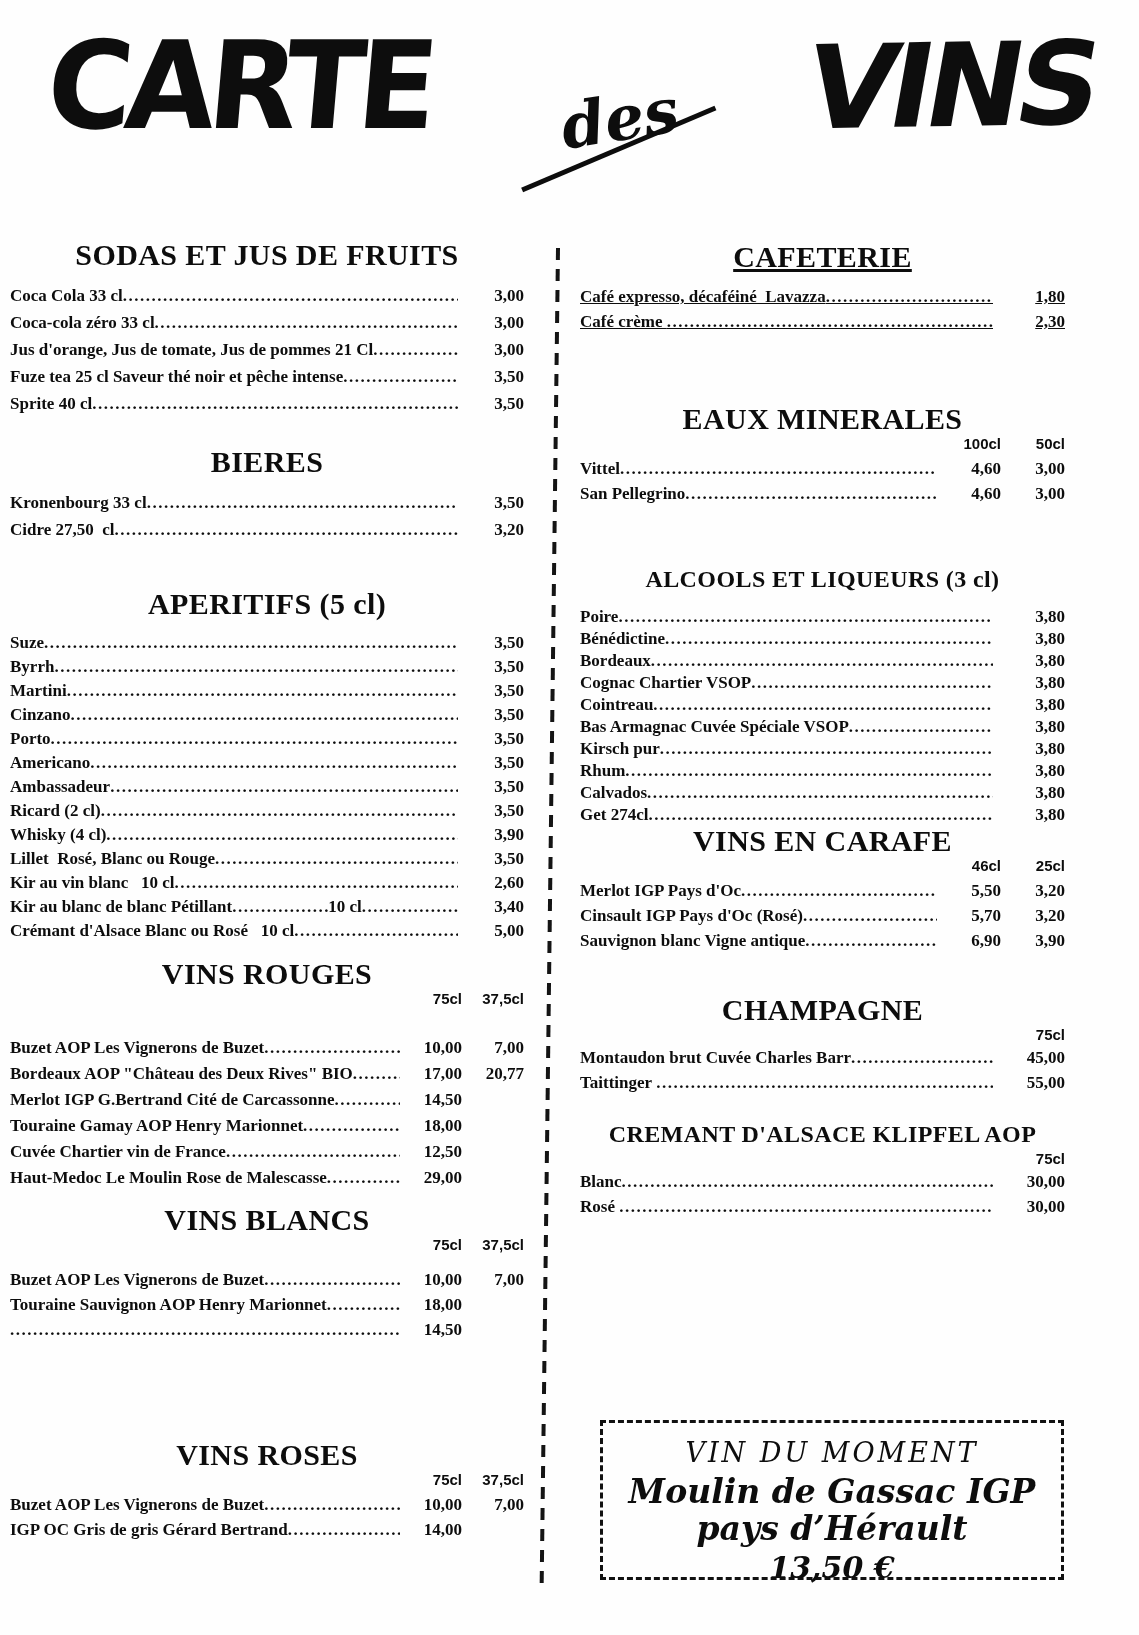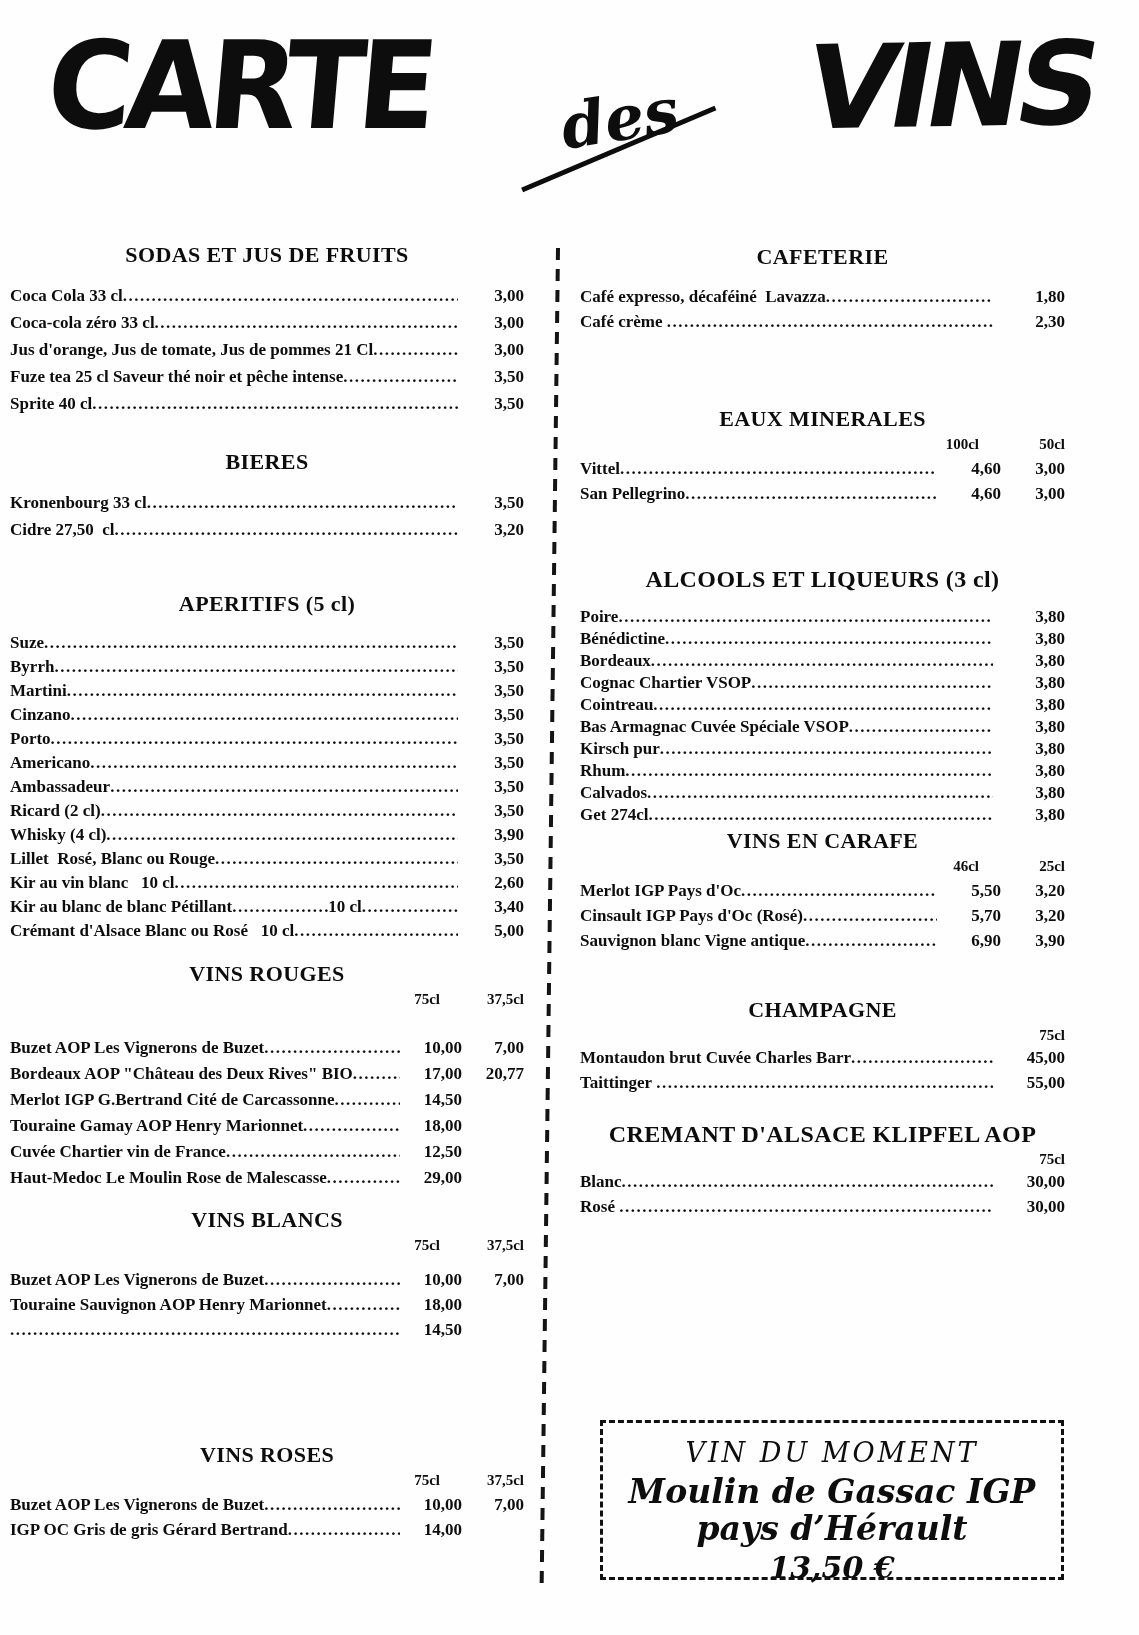--- a/index.html
+++ b/index.html
@@ -39,30 +39,29 @@
     background:repeating-linear-gradient(to bottom, #141414 0 12px, transparent 12px 21px);
     transform:rotate(0.7deg); transform-origin:top center;
   }
 
   
   .col { position:absolute; top:232px; }
   .col-left  { left:10px;  width:528px; padding-right:14px; }
   .col-right { left:580px; width:485px; }
 
   .menu-section h2 {
-    text-align:center; font-size:22px; font-weight:bold; letter-spacing:.4px;
+    text-align:center; font-size:30px; font-weight:bold; letter-spacing:.4px;
     line-height:26px;
   }
   #sec-alcools h2, #sec-cremant h2 { font-size:24px; }
 
   .price-headers {
     display:flex; justify-content:flex-end; margin-top:2px;
-    font-family:Liberation Serif, serif; font-weight:bold; font-size:15px;
+    font-family:Liberation Sans, sans-serif; font-weight:bold; font-size:15px;
     line-height:20px;
-    gap:22px;
   }
   .pcol-hdr { width:72px; text-align:right; }
   .two-col .pcol-hdr { width:62px; }
   .col-right .two-col .pcol-hdr { width:64px; }
 
   .items { margin-top:14px; }
   .with-hdrs .items { margin-top:6px; }
 
   .item { display:flex; align-items:baseline; line-height:25px; font-size:17px; font-weight:bold; }
   .item .label { white-space:nowrap; }
@@ -86,21 +85,21 @@
   #sec-aperitifs { margin-top:48px; }
   #sec-aperitifs .item { line-height:24px; }
   #sec-vins_rouges { margin-top:18px; }
   #sec-vins_rouges .items { margin-top:26px; }
   #sec-vins_rouges .item { line-height:26px; }
   #sec-vins_blancs { margin-top:16px; }
   #sec-vins_blancs .items { margin-top:12px; }
   #sec-vins_roses { margin-top:100px; }
   #sec-vins_roses .items { margin-top:2px; }
 
-  #sec-cafeterie { margin-top:12px; }
+  #sec-cafeterie { margin-top:12px;text-decoration:underline; }
   #sec-eaux { margin-top:72px; }
   #sec-eaux .items { margin-top:2px; }
   #sec-alcools { margin-top:60px; }
   #sec-alcools .item { line-height:22px; }
   #sec-carafe { margin-top:2px; }
   #sec-carafe .items { margin-top:2px; }
   #sec-champagne { margin-top:44px; }
   #sec-champagne .items { margin-top:0; }
   #sec-cremant { margin-top:26px; }
   #sec-cremant .items { margin-top:0; }

